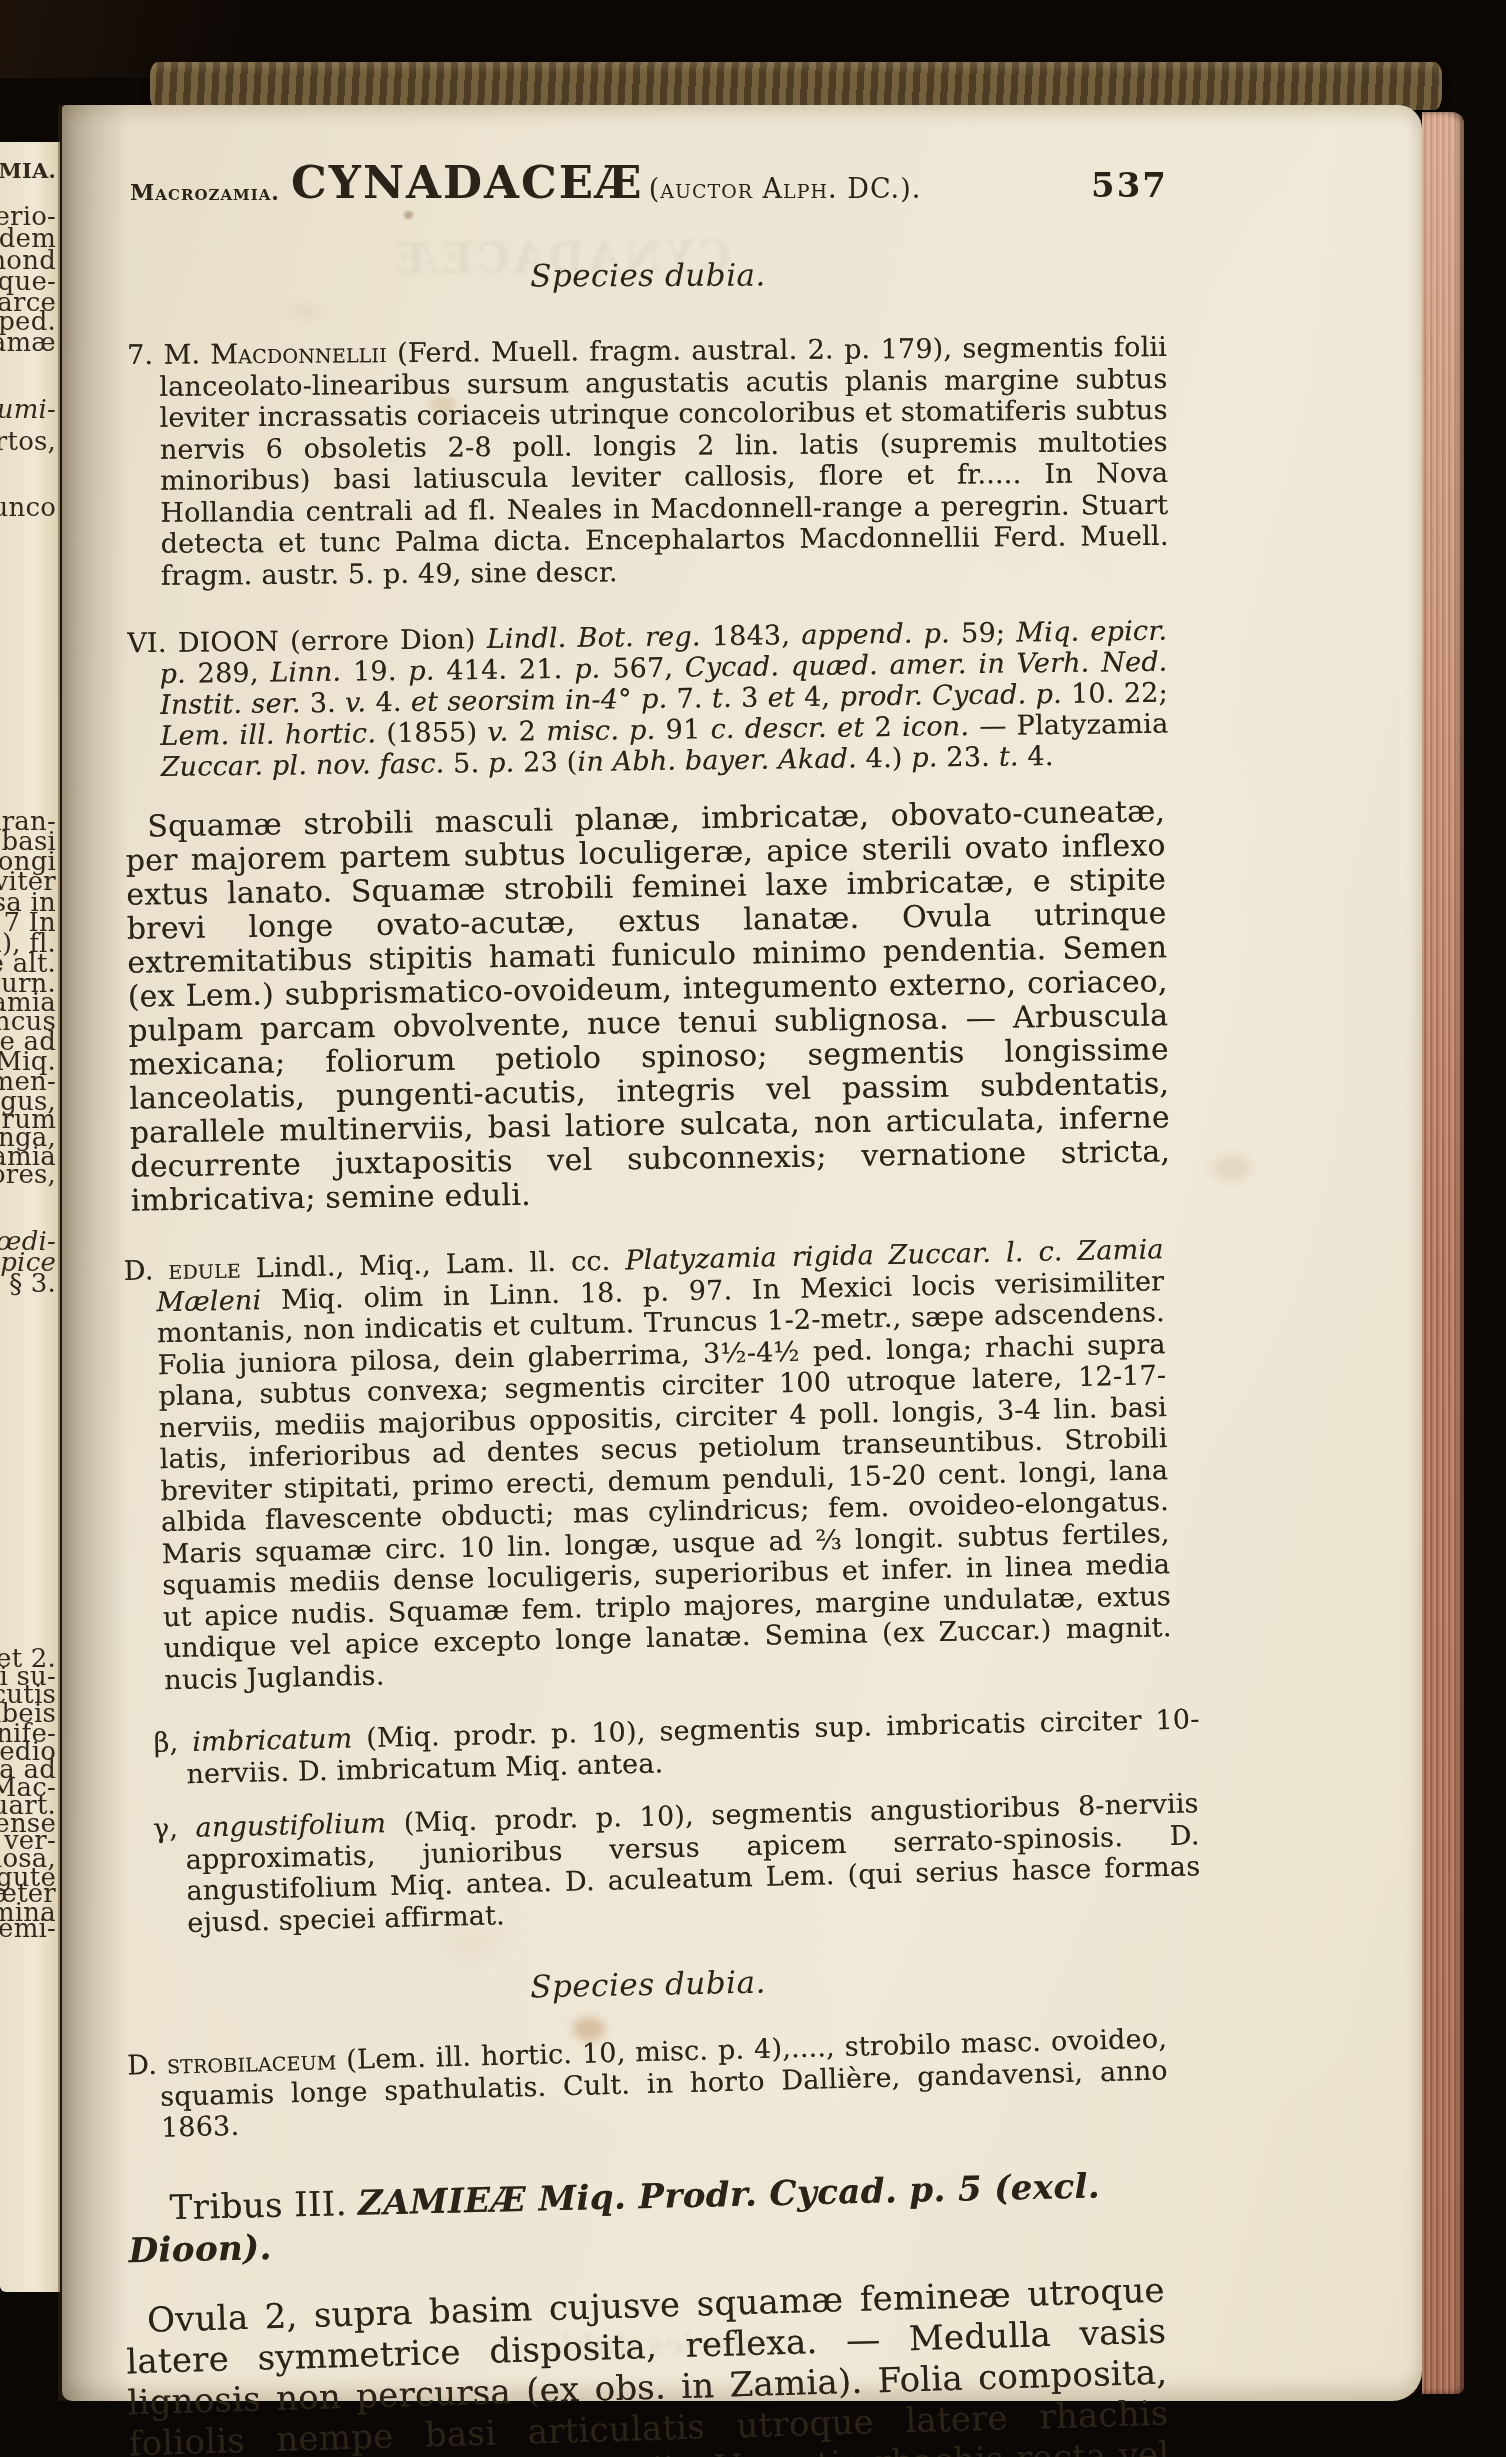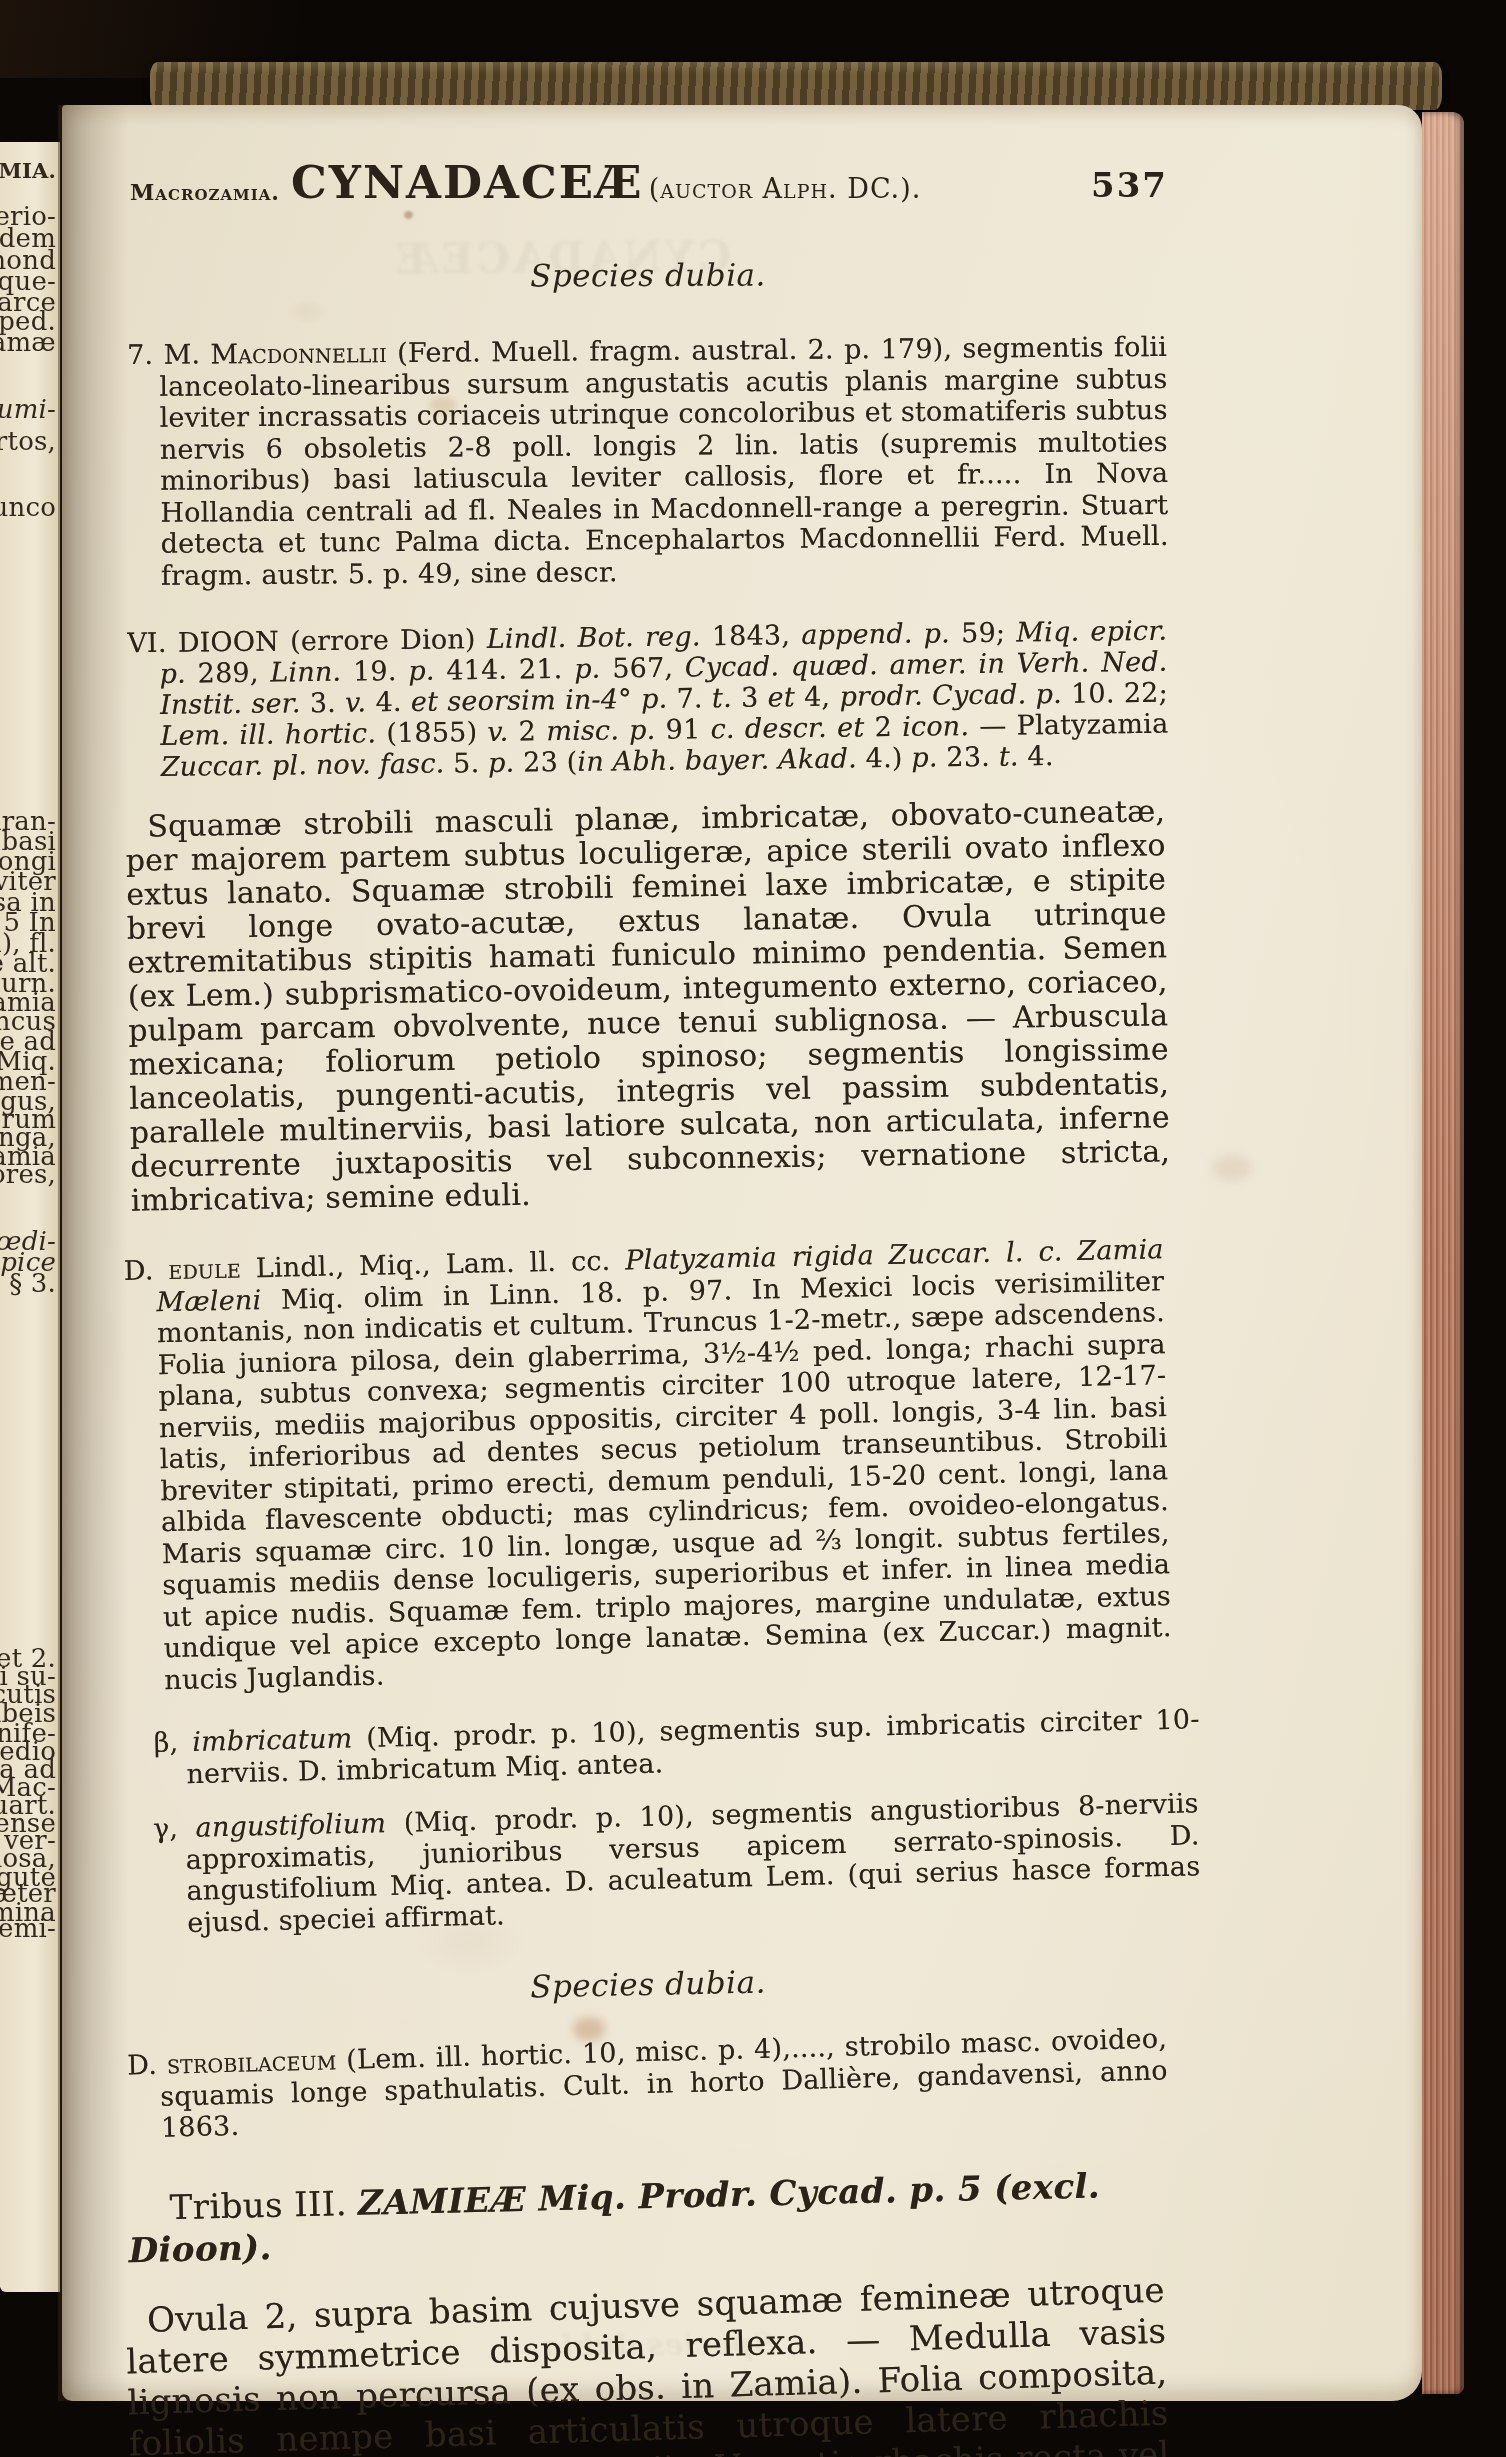--- a/index.html
+++ b/index.html
@@ -93,21 +93,21 @@
       <span class="frag" style="top: 164px;">½ ped.</span>
       <span class="frag" style="top: 185px;">uamæ</span>
       <span class="frag it" style="top: 252px;">umi-</span>
       <span class="frag" style="top: 284px;">rtos,</span>
       <span class="frag" style="top: 350px;">runco</span>
       <span class="frag" style="top: 664px;">dran-</span>
       <span class="frag" style="top: 684px;">s basi</span>
       <span class="frag" style="top: 704px;">longi</span>
       <span class="frag" style="top: 724px;">eviter</span>
       <span class="frag" style="top: 745px;">ssa in</span>
-      <span class="frag" style="top: 765px;">5 In</span>
+      <span class="frag" style="top: 765px;">7 In</span>
       <span class="frag" style="top: 786px;">n), fl.</span>
       <span class="frag" style="top: 806px;">e alt.</span>
       <span class="frag" style="top: 826px;">ourn.</span>
       <span class="frag" style="top: 845px;">zamia</span>
       <span class="frag" style="top: 864px;">uncus</span>
       <span class="frag" style="top: 884px;">ue ad</span>
       <span class="frag" style="top: 904px;">Miq.</span>
       <span class="frag" style="top: 924px;">omen-</span>
       <span class="frag" style="top: 944px;">ngus,</span>
       <span class="frag" style="top: 962px;">iorum</span>

